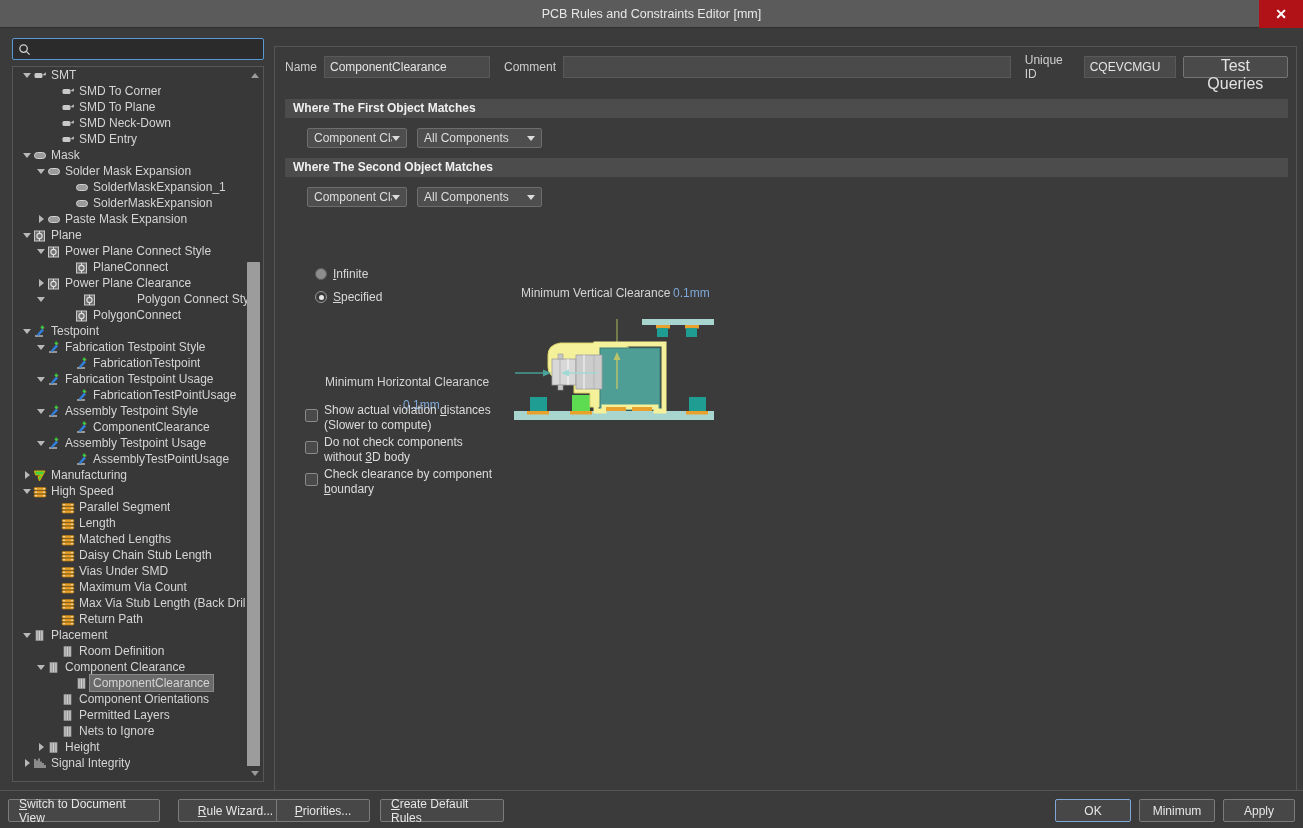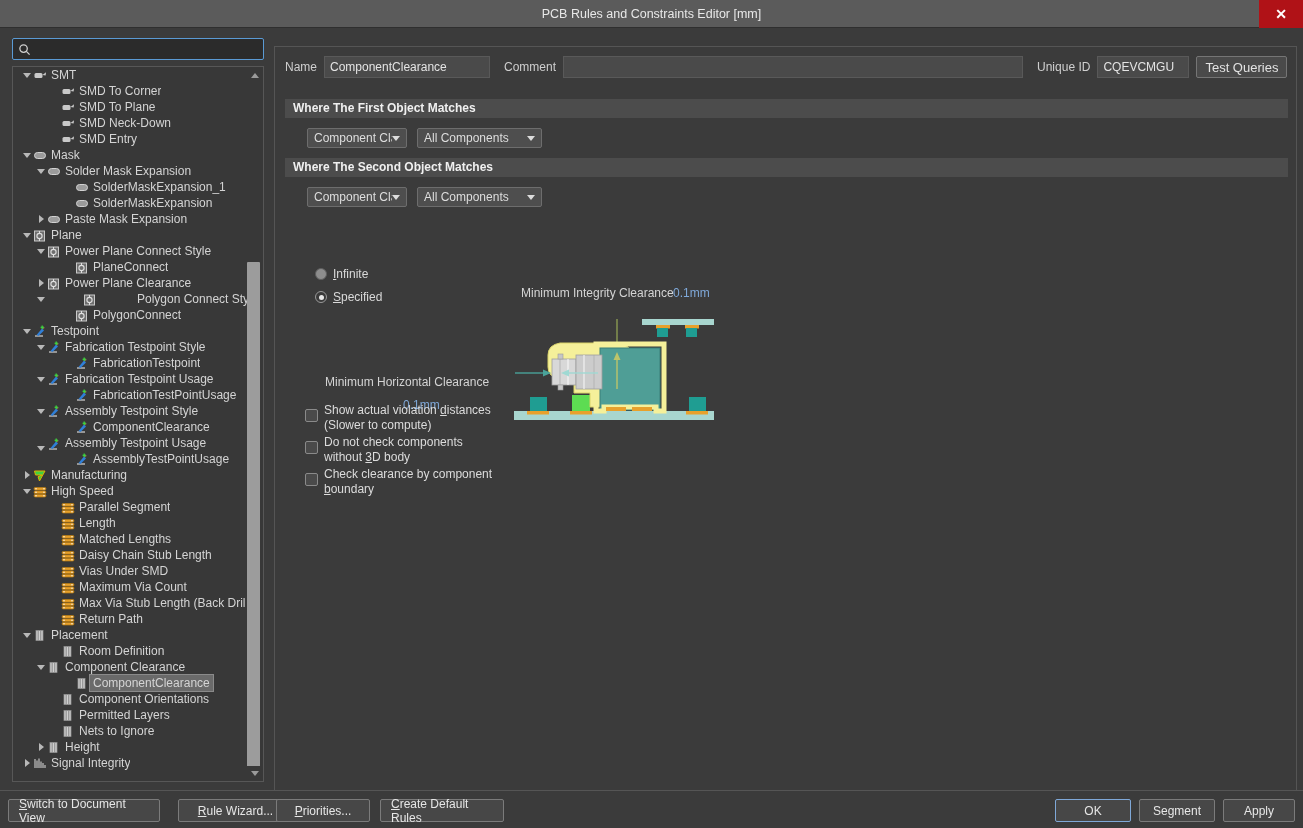--- a/index.html
+++ b/index.html
@@ -105,21 +105,21 @@
     display: flex; align-items: center; width: 1003px;
   }
   .fld-label { color: #cfcfcf; font-size: 12px; margin-right: 7px; }
   .text-input {
     background: #4a4a4a; border: 1px solid #595959; color: #e4e4e4;
     font-size: 12px; font-family: "Liberation Sans", sans-serif;
     height: 22px; padding: 0 5px; outline: none;
   }
   .btn {
     background: #4a4a4a; border: 1px solid #757575; color: #e2e2e2;
-    font-size: 13px; font-family: "Liberation Sans", sans-serif;
+    font-size: 16px; font-family: "Liberation Sans", sans-serif;
     height: 22px; padding: 0 8px; cursor: pointer; border-radius: 2px;
   }
   .section-hdr {
     position: absolute; left: 10px; width: 1003px; height: 19px;
     background: #4c4c4c; color: #f0f0f0; font-size: 12px; font-weight: bold;
     line-height: 19px; padding-left: 8px;
   }
   .combo {
     position: absolute; background: #4e4e4e; border: 1px solid #6d6d6d;
     height: 20px; border-radius: 2px; color: #dedede; font-size: 12px;
@@ -422,21 +422,21 @@
             <span class="twisty"></span>
             <svg viewBox="0 0 15 13" class="t-icon">
               <line x1="2" y1="11" x2="10" y2="11" stroke="#d6d6d6" stroke-width="1.2"></line>
               <path d="M3.5,10 L9,3.5 L11,5.5 L5.5,11 Z" fill="#2f7fd8"></path>
               <path d="M8.8,3.2 L10.6,1.6 L11.8,2.8 L10.2,4.6 Z" fill="#7a6a4a"></path>
               <line x1="9.2" y1="0.6" x2="9.2" y2="4" stroke="#3fd23f" stroke-width="1.3"></line>
               <line x1="7.6" y1="2.3" x2="10.8" y2="2.3" stroke="#3fd23f" stroke-width="1.3"></line>
             </svg>
             <span class="tree-label">ComponentClearance</span>
           </div>
-          <div class="tree-item" style="padding-left: 22px; align-items: flex-end;">
+          <div class="tree-item" style="padding-left: 22px;">
             <span class="twisty">
               <div class="tri-open"></div>
             </span>
             <svg viewBox="0 0 15 13" class="t-icon">
               <line x1="2" y1="11" x2="10" y2="11" stroke="#d6d6d6" stroke-width="1.2"></line>
               <path d="M3.5,10 L9,3.5 L11,5.5 L5.5,11 Z" fill="#2f7fd8"></path>
               <path d="M8.8,3.2 L10.6,1.6 L11.8,2.8 L10.2,4.6 Z" fill="#7a6a4a"></path>
               <line x1="9.2" y1="0.6" x2="9.2" y2="4" stroke="#3fd23f" stroke-width="1.3"></line>
               <line x1="7.6" y1="2.3" x2="10.8" y2="2.3" stroke="#3fd23f" stroke-width="1.3"></line>
             </svg>
@@ -743,21 +743,21 @@
       <span class="radio-label"><span class="u">I</span>nfinite</span>
     </div>
     <div class="radio-row" style="left:40px; top:243px;">
       <span class="radio on"></span>
       <span class="radio-label"><span class="u">S</span>pecified</span>
     </div>
 
     <div class="static-lbl" style="left:50px; top:328px;">Minimum Horizontal Clearance</div>
     <div class="val-lbl" style="left:128px; top:351px;">0.1mm</div>
 
-    <div class="static-lbl" style="left:246px; top:239px;">Minimum Integrity Clearance</div>
+    <div class="static-lbl" style="left:246px; top:239px;">Minimum Vertical Clearance</div>
     <div class="val-lbl" style="left:398px; top:239px;">0.1mm</div>
 
     <svg style="position:absolute; left:239px; top:260px;" width="200" height="130" viewBox="0 0 200 130">
 
       <rect x="128" y="12" width="80" height="6" fill="#a8d6cf"></rect>
       <rect x="142" y="18" width="14" height="3.5" fill="#e8a12c"></rect>
       <rect x="143" y="21" width="11" height="9" fill="#1f9d92"></rect>
       <rect x="171" y="18" width="14" height="3.5" fill="#e8a12c"></rect>
       <rect x="172" y="21" width="11" height="9" fill="#1f9d92"></rect>
 
@@ -830,18 +830,18 @@
       <span><span class="u">P</span>riorities...</span>
     </div>
   <div class="fbtn" style="left:380px; width:124px;">
       <span><span class="u">C</span>reate Default Rules</span>
     </div>
 
   <div class="fbtn primary" style="left:1055px; width:76px;">
       <span>OK</span>
     </div>
   <div class="fbtn" style="left:1139px; width:76px;">
-      <span>Segment</span>
+      <span>Minimum</span>
     </div>
   <div class="fbtn" style="left:1223px; width:72px;">
       <span>Apply</span>
     </div>
 </div>
 
 </body></html>

